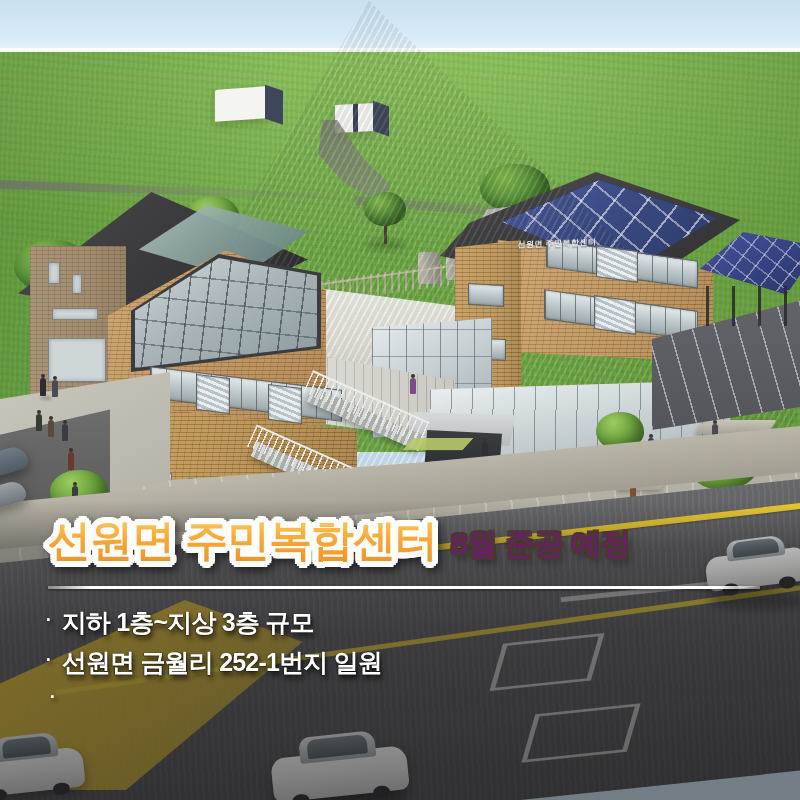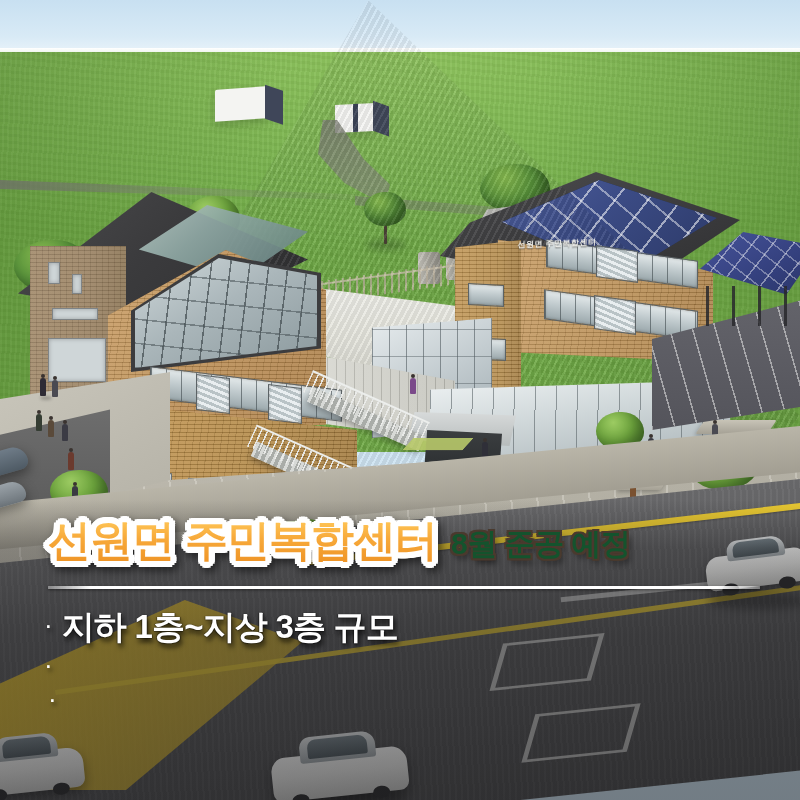--- a/index.html
+++ b/index.html
@@ -637,24 +637,24 @@
     -webkit-text-stroke: 0px;
     filter:
       drop-shadow(2px 0 0 #ffffff) drop-shadow(-2px 0 0 #ffffff)
       drop-shadow(0 2px 0 #ffffff) drop-shadow(0 -2px 0 #ffffff)
       drop-shadow(2px 2px 0 #ffffff) drop-shadow(-2px 2px 0 #ffffff)
       drop-shadow(2px -2px 0 #ffffff) drop-shadow(-2px -2px 0 #ffffff)
       drop-shadow(3px 4px 4px rgba(0,0,0,.55));
   }
   .title-sub {
     font-size: 30px;
-    font-weight: 700;
+    font-weight: 400;
     letter-spacing: -0.5px;
     line-height: 1;
-    color: #14532d;
+    color: #701a75;
     padding-bottom: 3px;
     text-shadow:
       2px 0 0 #4a3a2e, -2px 0 0 #4a3a2e, 0 2px 0 #4a3a2e, 0 -2px 0 #4a3a2e,
       2px 2px 0 #4a3a2e, -2px 2px 0 #4a3a2e, 2px -2px 0 #4a3a2e, -2px -2px 0 #4a3a2e,
       3px 5px 6px rgba(0,0,0,.6);
   }
 
   .divider {
     position: absolute;
     left: 48px; top: 586px;
@@ -676,21 +676,21 @@
     white-space: nowrap;
   }
   .bullet .dot {
     color: #ffffff;
     font-size: 26px;
     line-height: 1;
     text-shadow: 2px 3px 4px rgba(0,0,0,.7);
     transform: translateY(-4px);
   }
   .bullet .txt {
-    font-size: 33px;
+    font-size: 25px;
     font-weight: 800;
     letter-spacing: -0.8px;
     color: #ffffff;
     line-height: 1.28;
     text-shadow:
       1px 0 1px rgba(0,0,0,.35), -1px 0 1px rgba(0,0,0,.35),
       0 1px 1px rgba(0,0,0,.35),
       2px 4px 5px rgba(0,0,0,.72);
   }
   .bullet:nth-child(3) { margin-left: 4px; }
@@ -1010,19 +1010,20 @@
 
   <div class="divider"></div>
 
   <div class="bullets">
     <div class="bullet">
       <span class="dot">·</span>
       <span class="txt">지하 1층~지상 3층 규모</span>
     </div>
     <div class="bullet">
       <span class="dot">·</span>
+      <span class="txt">선원면 금월리 252-1번지 일원</span>
     </div>
     <div class="bullet">
       <span class="dot">·</span>
     </div>
   </div>
 
 </div>
 
 </body></html>

